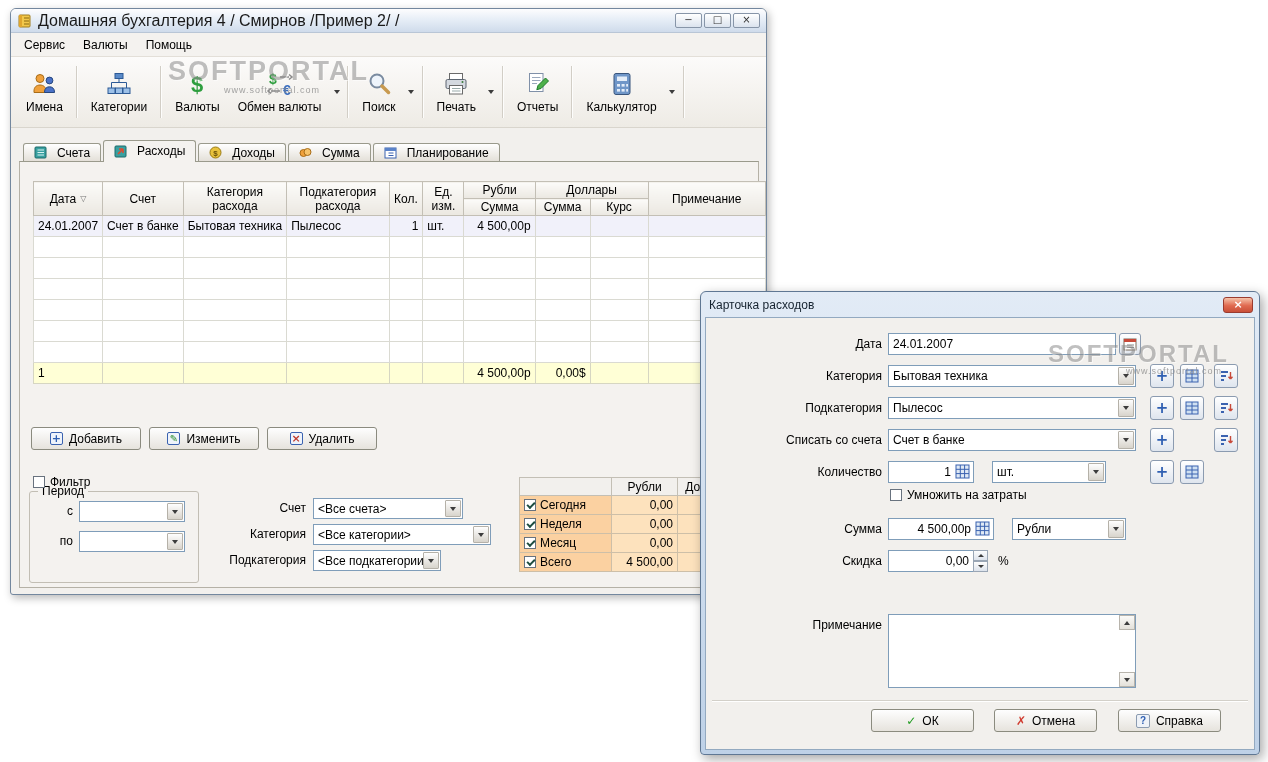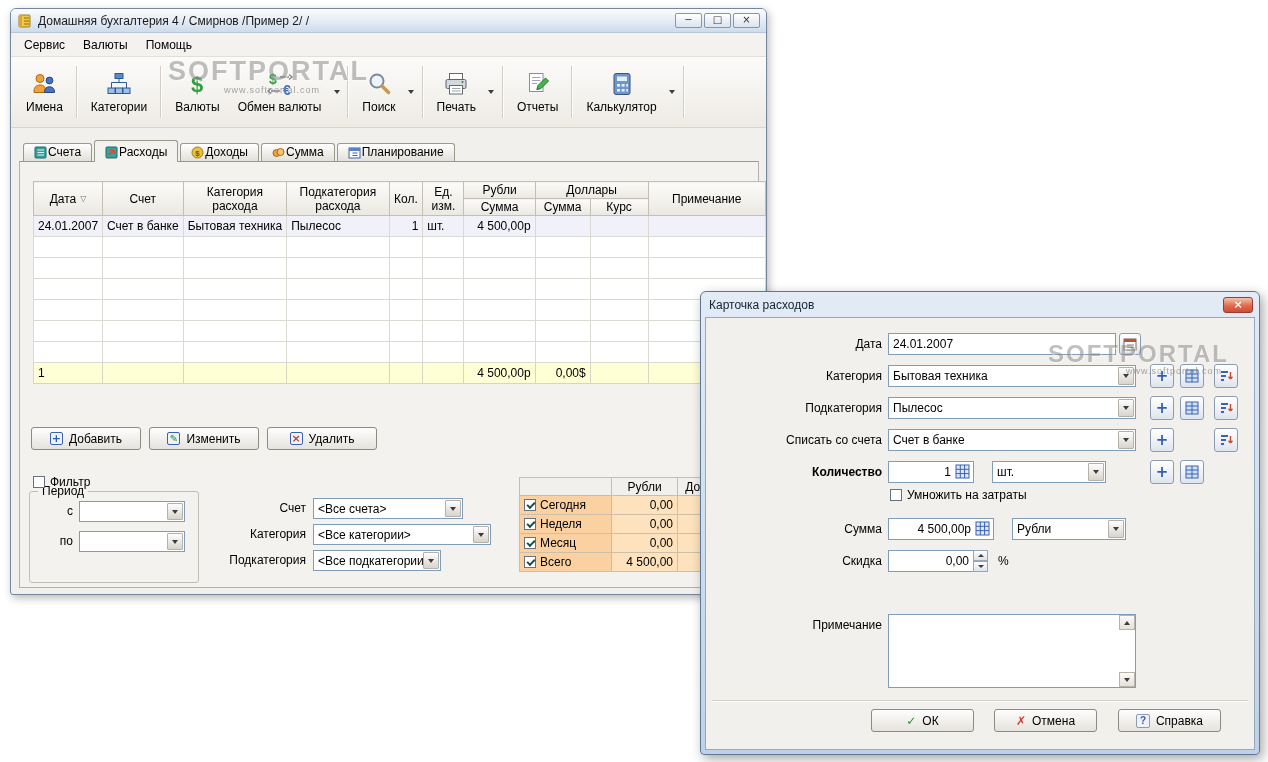--- a/index.html
+++ b/index.html
@@ -15,21 +15,21 @@
   .main-window {
     position:absolute; left:10px; top:8px; width:757px; height:587px;
     background:#f2f0ed; border:1px solid #73879e; border-radius:6px 6px 3px 3px;
     box-shadow:2px 3px 9px rgba(0,0,0,.28);
   }
   .titlebar {
     height:24px; display:flex; align-items:center; gap:5px; padding:0 6px;
     background:linear-gradient(#fdfdfe 0%,#e7eef7 45%,#cfdbeb 100%);
     border-bottom:1px solid #b9c6d6; border-radius:5px 5px 0 0;
   }
-  .title-text { flex:1; font-size:12px; color:#1a1a1a; white-space:nowrap; overflow:hidden; }
+  .title-text { flex:1; font-size:16px; color:#1a1a1a; white-space:nowrap; overflow:hidden; }
   .win-btns { display:flex; gap:2px; }
   .win-btn {
     width:27px; height:15px; border:1px solid #8795a8; border-radius:2px;
     background:linear-gradient(#ffffff,#dbe3ee); font-size:10px; line-height:12px;
     text-align:center; color:#333;
   }
   .menubar {
     height:24px; background:#f4f2ef; border-bottom:1px solid #e3dfd8;
     display:flex; align-items:center; padding:0 4px;
   }
@@ -43,21 +43,21 @@
   .tool-label { font-size:12px; white-space:nowrap; }
   .tool-dd { width:13px; height:56px; display:flex; align-items:center; justify-content:center; }
   .tool-sep { width:2px; height:52px; margin:0 4px; border-left:1px solid #d2cec6; border-right:1px solid #fdfdfc; }
   .tri { width:0; height:0; border-left:3.5px solid transparent; border-right:3.5px solid transparent; }
   .tri.down { border-top:4px solid #3c3c3c; }
   .tri.up { border-bottom:4px solid #3c3c3c; border-top:none; }
 
   
   .tabstrip { position:absolute; left:8px; top:131px; width:741px; height:22px; display:flex; align-items:flex-end; padding-left:4px; }
   .tab {
-    display:flex; align-items:flex-end; gap:1px; padding:2px 10px 3px; height:19px;
+    display:flex; align-items:center; gap:10px; padding:2px 10px 3px; height:19px;
     background:linear-gradient(#ffffff,#e2ded6); border:1px solid #9a9a8c; border-bottom:none;
     border-radius:3px 3px 0 0; margin-right:2px; white-space:nowrap;
   }
   .tab.active { height:22px; background:#f4f2ef; position:relative; z-index:3; }
   .page-frame {
     position:absolute; left:8px; top:152px; width:740px; height:427px;
     background:#f4f2ef; border:1px solid #b5b1a6; border-top:1px solid #9a9a8c;
   }
 
   
@@ -706,21 +706,21 @@
       </span>
     <span class="side-btn" style="left:508px; top:110px;">
       <svg width="14" height="14">
           <rect x="2" y="2" width="7" height="2" fill="#3a62b0"></rect>
           <rect x="2" y="6" width="5" height="2" fill="#3a62b0"></rect>
           <rect x="2" y="10" width="3" height="2" fill="#3a62b0"></rect>
           <path d="M11.5 3v7m0 0l-2-2.2m2 2.2l2-2.2" stroke="#c84a3a" fill="none" stroke-width="1.4"></path>
         </svg>
     </span>
 
-    <div class="d-label" style="top:147px;font-weight:bold;">Количество</div>
+    <div class="d-label" style="top:147px;">Количество</div>
     <input class="d-input" style="left: 182px; top: 143px; width: 86px; text-align: right; padding-right: 22px;" value="1">
     <span class="embed-icon" style="left:249px; top:146px;">
       <svg width="15" height="15">
           <rect x="1" y="1" width="13" height="13" fill="#dfe9f5" stroke="#3a62b0"></rect>
           <line x1="1" y1="5.3" x2="14" y2="5.3" stroke="#3a62b0"></line>
           <line x1="1" y1="9.6" x2="14" y2="9.6" stroke="#3a62b0"></line>
           <line x1="5.3" y1="1" x2="5.3" y2="14" stroke="#3a62b0"></line>
           <line x1="9.6" y1="1" x2="9.6" y2="14" stroke="#3a62b0"></line>
         </svg>
     </span>

